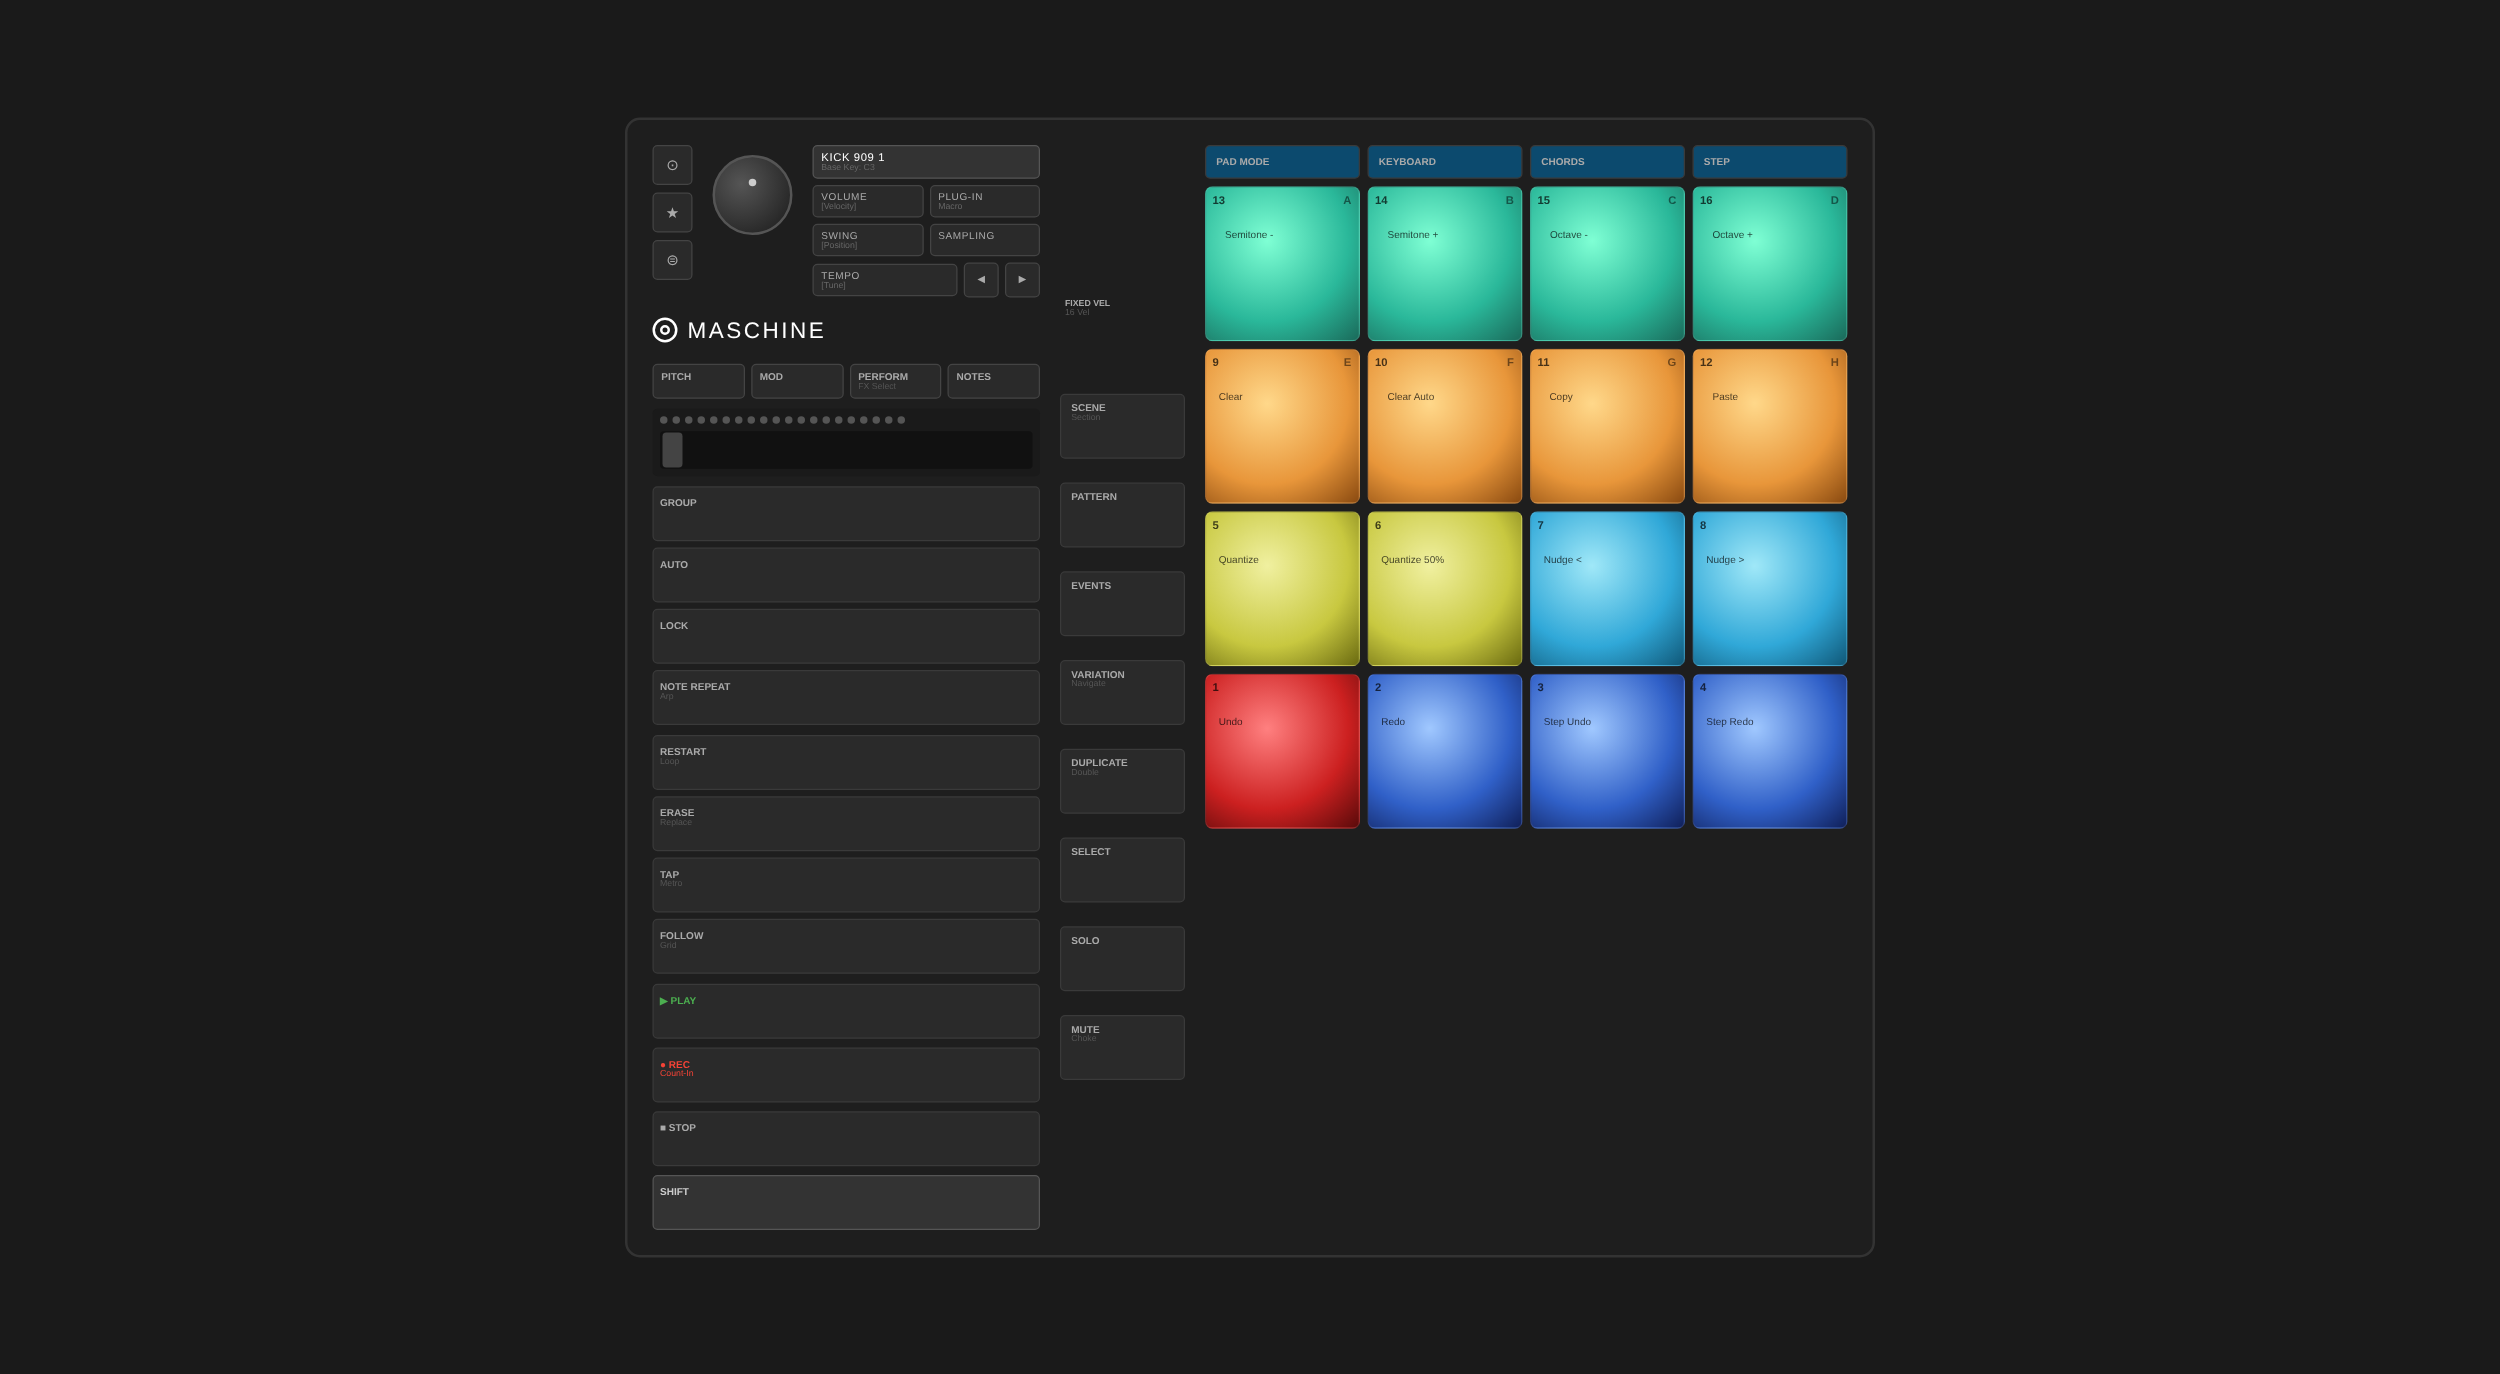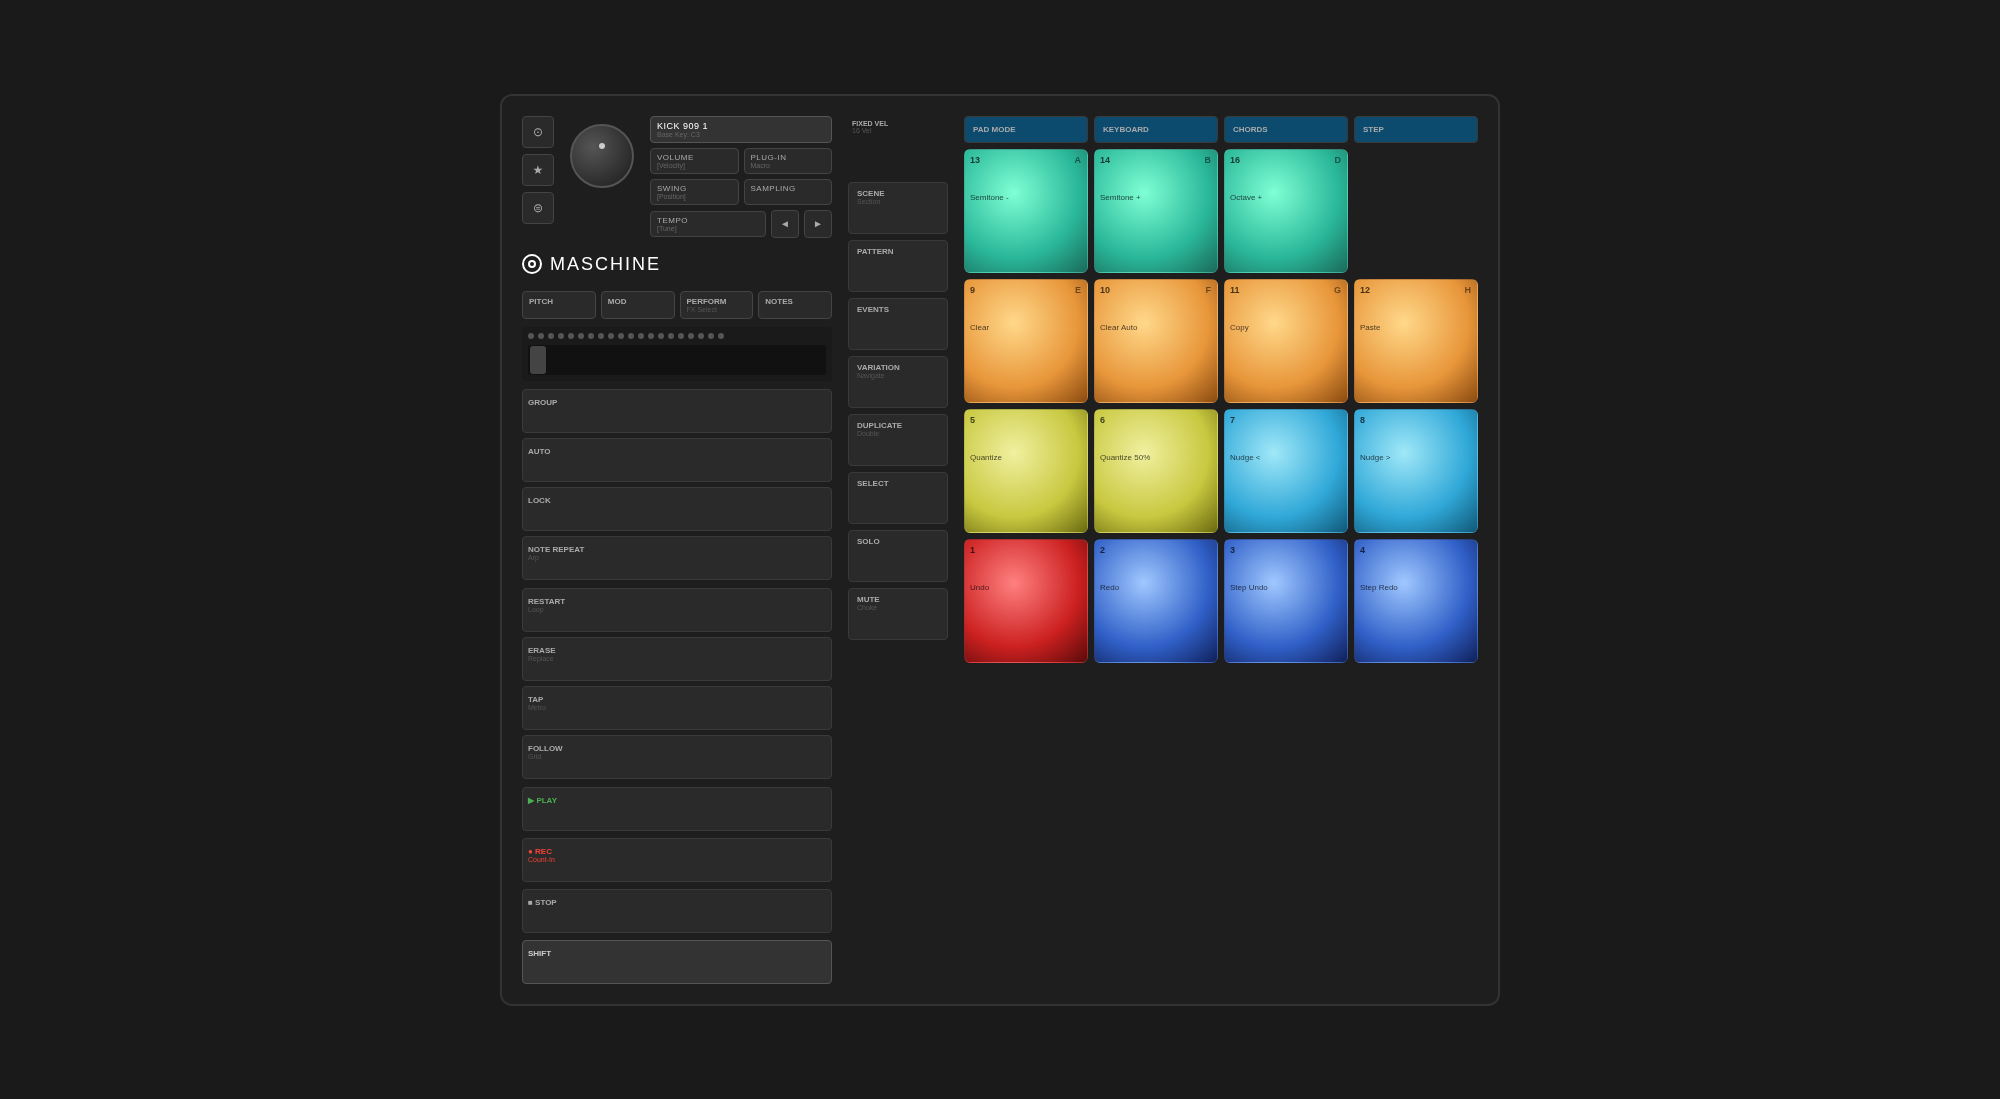--- a/index.html
+++ b/index.html
@@ -249,21 +249,22 @@
       background: #333;
       border-color: #555;
     }
     .shift-btn .label { color: #ccc; }
     
     .middle-panel {
       width: 100px;
       flex-shrink: 0;
       display: flex;
       flex-direction: column;
-      gap: 6px;
+      gap: 19px;
+      justify-content: center;
     }
     .fixed-vel-area {
       padding: 4px;
       height: 60px;
     }
     .fixed-vel-label {
       font-size: 7px;
       color: #aaa;
       text-transform: uppercase;
       font-weight: bold;
@@ -324,21 +325,21 @@
       grid-template-columns: repeat(4, 1fr);
       gap: 6px;
     }
     .pad {
       border-radius: 6px;
       aspect-ratio: 1;
       position: relative;
       cursor: pointer;
       min-height: 90px;
       display: flex;
-      flex-direction: column;
+      flex-direction: row;
       padding: 5px;
       border: 1px solid rgba(255,255,255,0.1);
     }
     .pad .pad-num {
       font-size: 9px;
       color: rgba(0,0,0,0.7);
       font-weight: bold;
     }
     .pad .pad-name {
       font-size: 8px;
@@ -594,20 +595,25 @@
         <div class="pad-num">13</div>
         <div class="pad-name">Semitone -</div>
         <div class="pad-letter">A</div>
       </div>
       <div class="pad pad-teal">
         <div class="pad-num">14</div>
         <div class="pad-name">Semitone +</div>
         <div class="pad-letter">B</div>
       </div>
       <div class="pad pad-teal">
+        <div class="pad-num">15</div>
+        <div class="pad-name">Octave -</div>
+        <div class="pad-letter">C</div>
+      </div>
+      <div class="pad pad-teal">
         <div class="pad-num">16</div>
         <div class="pad-name">Octave +</div>
         <div class="pad-letter">D</div>
       </div>
     </div>
 
     <div class="pad-grid">
       <div class="pad pad-orange">
         <div class="pad-num">9</div>
         <div class="pad-name">Clear</div>

